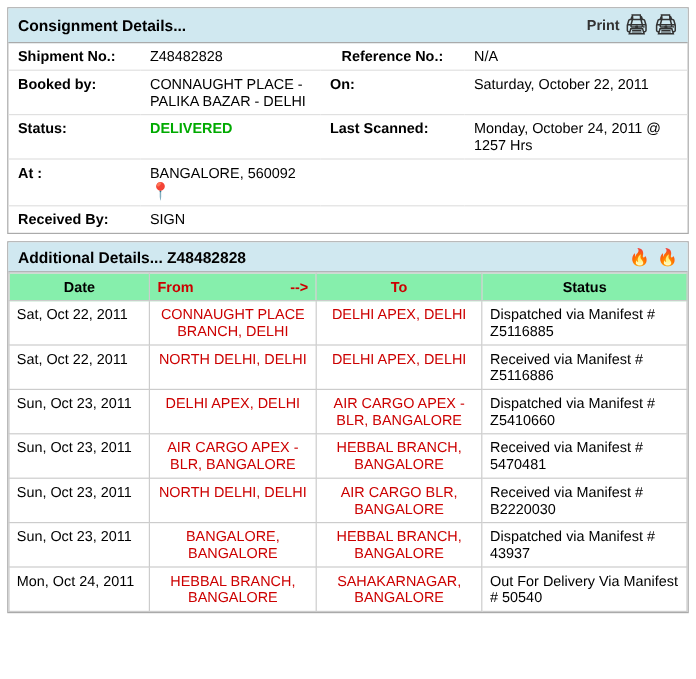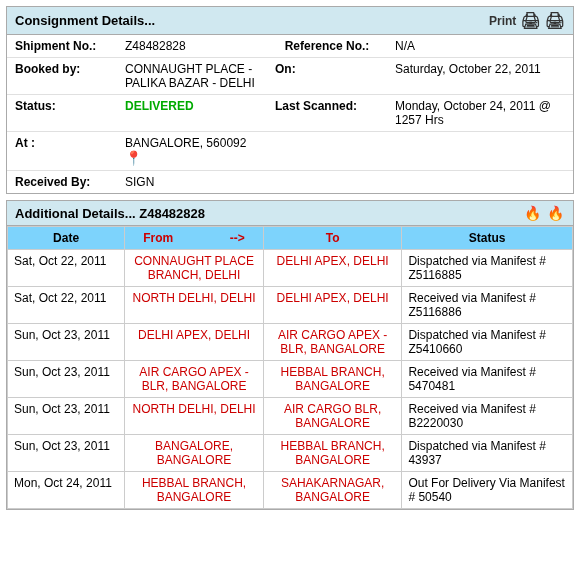--- a/index.html
+++ b/index.html
@@ -64,23 +64,23 @@
     .pin-icon {
       color: #888;
       font-size: 14px;
     }
     
     .details-table {
       width: 100%;
       border-collapse: collapse;
     }
     .details-table th {
-      background: #7dd3fc;
+      background: #86efac;
       border: 1px solid #ccc;
-      padding: 4px 18px;
+      padding: 4px 6px;
       text-align: center;
       font-weight: bold;
       color: #000;
     }
     .details-table td {
       border: 1px solid #ccc;
       padding: 4px 6px;
       vertical-align: top;
       color: #000;
     }

